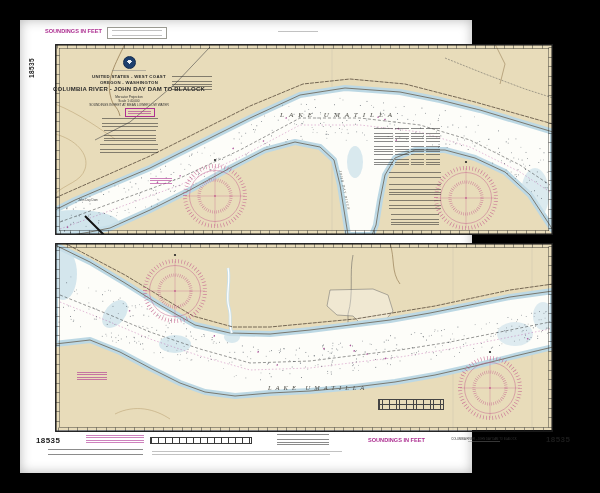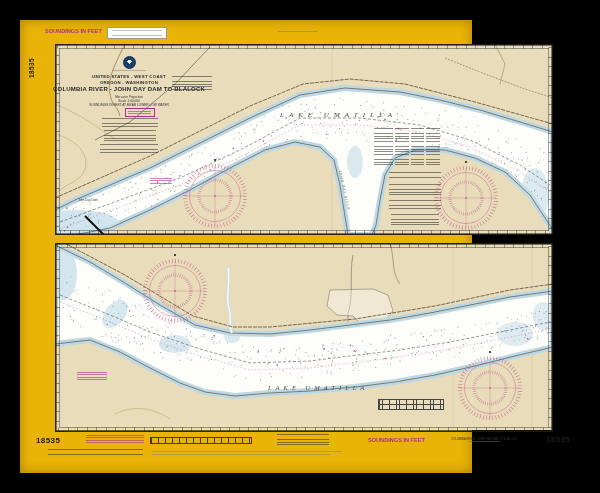--- a/index.html
+++ b/index.html
@@ -2,21 +2,21 @@
 <html><head>
 <meta charset="utf-8">
 <style>
   html,body{margin:0;padding:0;}
   body{
     width:600px;height:493px;position:relative;background:#000;
     font-family:"Liberation Sans",sans-serif;overflow:hidden;
   }
   .paper{
     position:absolute;left:20px;top:20px;width:452px;height:453px;
-    background:#eab308;box-shadow:inset 0 0 12px rgba(0,0,0,.28);
+    background:#ffffff;box-shadow:inset 0 0 12px rgba(0,0,0,.28);
   }
   .abs{position:absolute;}
   .micro{
     position:absolute;
     background:repeating-linear-gradient(to bottom, rgba(45,45,45,.55) 0 .8px, transparent .8px 2.6px);
   }
   .micro.mag{background:repeating-linear-gradient(to bottom, rgba(173,47,145,.6) 0 .8px, transparent .8px 2.4px);}
   .micro.light{background:repeating-linear-gradient(to bottom, rgba(120,120,120,.45) 0 .8px, transparent .8px 2.6px);}
   .magtxt{color:#ad2f91;font-weight:bold;}
   .num{font-weight:bold;color:#1c1c1c;letter-spacing:.4px;}

